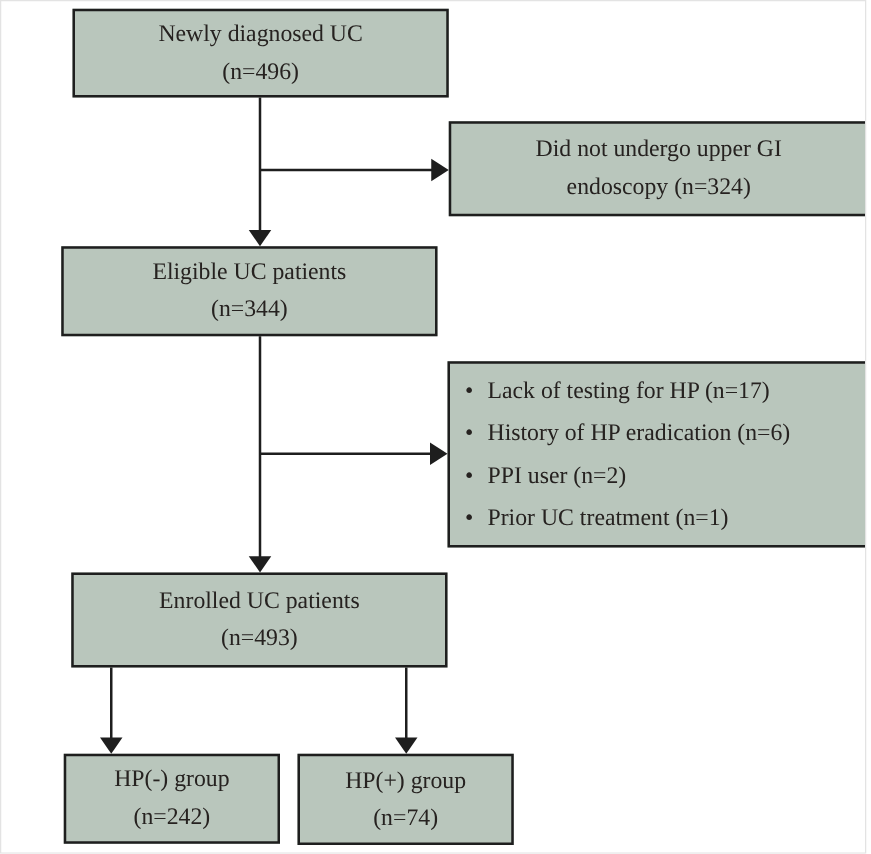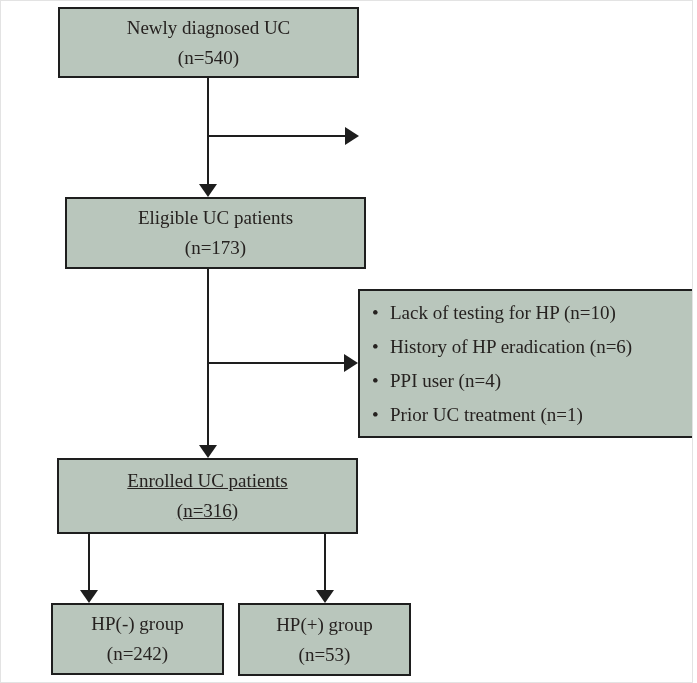--- a/index.html
+++ b/index.html
@@ -29,25 +29,25 @@
     flex-direction: column;
     justify-content: center;
     align-items: center;
     text-align: center;
   }
   .box .bline { white-space: nowrap; }
 
   
   #box-newly      { left: 57px;  top: 6px;   width: 301px; height: 71px; }
   #box-noendo     { left: 358px; top: 96px;  width: 336px; height: 76px; }
-  #box-eligible   { left: 64px;  top: 196px; width: 301px; height: 72px; }
+  #box-eligible   { left: 48px;  top: 196px; width: 301px; height: 72px; }
   #box-exclusions { left: 357px; top: 288px; width: 337px; height: 149px;
                     align-items: flex-start; text-align: left;
                     padding: 6px 6px 6px 12px; line-height: 34px; }
-  #box-enrolled   { left: 56px;  top: 457px; width: 301px; height: 76px; text-decoration: underline; }
+  #box-enrolled   { left: 56px;  top: 457px; width: 301px; height: 76px; }
   #box-hpneg      { left: 2px;   top: 602px; width: 173px; height: 72px; margin-left: 48px; }
   #box-hppos      { left: 237px; top: 602px; width: 173px; height: 73px; text-align: center; }
 
   .bullet-item { display: flex; align-items: baseline; white-space: nowrap; }
   .bullet-glyph {
     display: inline-block;
     width: 18px;
     text-align: left;
     font-size: 19px;
   }
@@ -81,61 +81,65 @@
   #a5 { left: 79px;  top: 589px; }  
   #a6 { left: 315px; top: 589px; }  
 </style>
 </head>
 <body>
 
 <div class="canvas">
 
   <div class="box" id="box-newly">
     <div class="bline">Newly diagnosed UC</div>
-    <div class="bline">(n=540)</div>
+    <div class="bline">(n=496)</div>
   </div>
 
+  <div class="box" id="box-noendo">
+    <div class="bline">Did not undergo upper GI</div>
+    <div class="bline">endoscopy (n=324)</div>
+  </div>
 
   <div class="box" id="box-eligible">
     <div class="bline">Eligible UC patients</div>
-    <div class="bline">(n=173)</div>
+    <div class="bline">(n=344)</div>
   </div>
 
   <div class="box" id="box-exclusions">
     <div class="bullet-item">
       <span class="bullet-glyph">•</span>
-      <span>Lack of testing for HP (n=10)</span>
+      <span>Lack of testing for HP (n=17)</span>
     </div>
     <div class="bullet-item">
       <span class="bullet-glyph">•</span>
       <span>History of HP eradication (n=6)</span>
     </div>
     <div class="bullet-item">
       <span class="bullet-glyph">•</span>
-      <span>PPI user (n=4)</span>
+      <span>PPI user (n=2)</span>
     </div>
     <div class="bullet-item">
       <span class="bullet-glyph">•</span>
       <span>Prior UC treatment (n=1)</span>
     </div>
   </div>
 
   <div class="box" id="box-enrolled">
     <div class="bline">Enrolled UC patients</div>
-    <div class="bline">(n=316)</div>
+    <div class="bline">(n=493)</div>
   </div>
 
   <div class="box" id="box-hpneg">
     <div class="bline">HP(-) group</div>
     <div class="bline">(n=242)</div>
   </div>
 
   <div class="box" id="box-hppos">
     <div class="bline">HP(+) group</div>
-    <div class="bline">(n=53)</div>
+    <div class="bline">(n=74)</div>
   </div>
 
   <div class="vline" id="v1"></div>
   <div class="hline" id="h1"></div>
   <div class="vline" id="v2"></div>
   <div class="hline" id="h2"></div>
   <div class="vline" id="v3"></div>
   <div class="vline" id="v4"></div>
 
   <div class="arrow-down" id="a1"></div>

